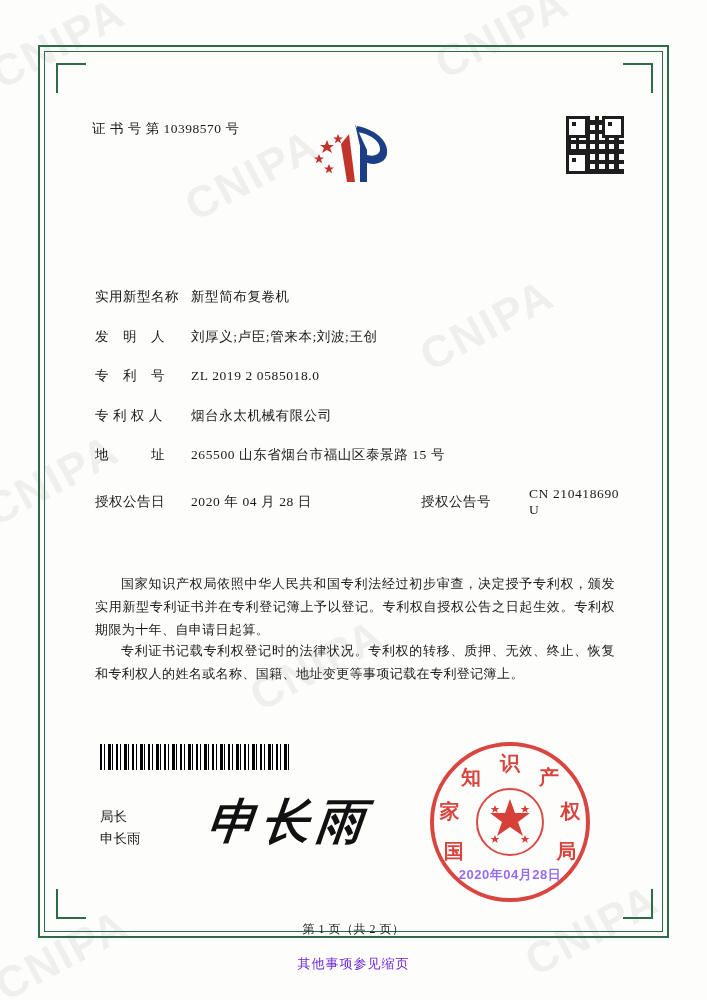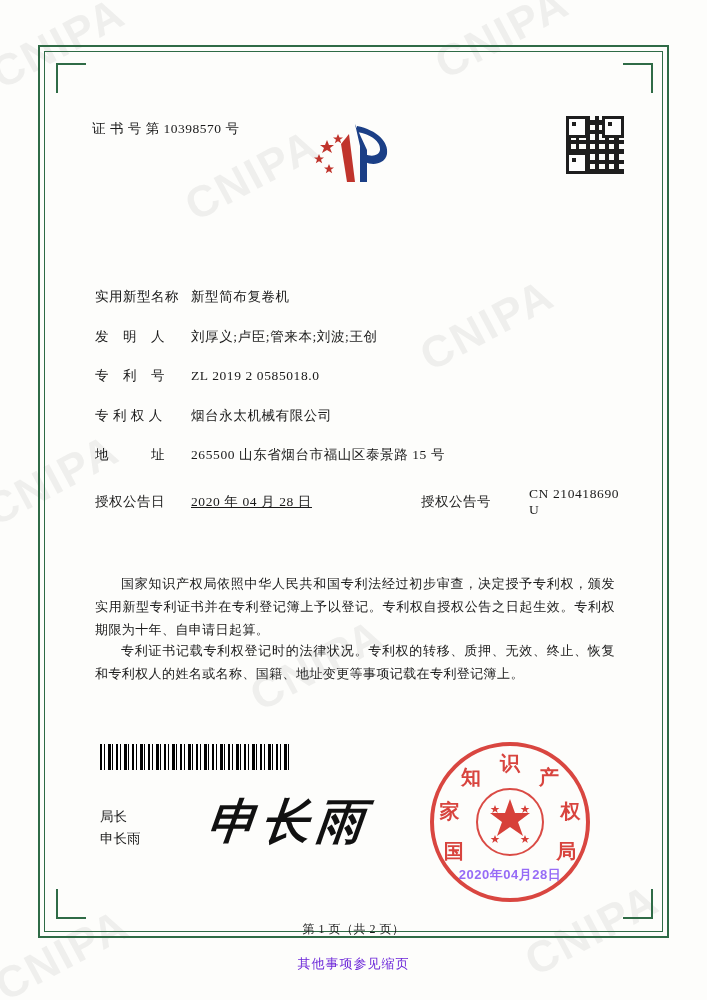--- a/index.html
+++ b/index.html
@@ -136,21 +136,21 @@
   .flabel {
     width: 96px;
     flex: 0 0 96px;
     letter-spacing: 0.5px;
     white-space: nowrap;
   }
   .fvalue {
     flex: 1;
     letter-spacing: 0.6px;
   }
-  .frow.double .fvalue { flex: 0 0 230px; text-decoration: underline; }
+  .frow.double .fvalue { flex: 0 0 230px; }
   .frow.double .flabel2 {
     flex: 0 0 108px;
     letter-spacing: 0.5px;
     white-space: nowrap;
   }
   .frow.double .fvalue2 { flex: 1; letter-spacing: 0.6px; }
 
   
   .para {
     position: absolute;

